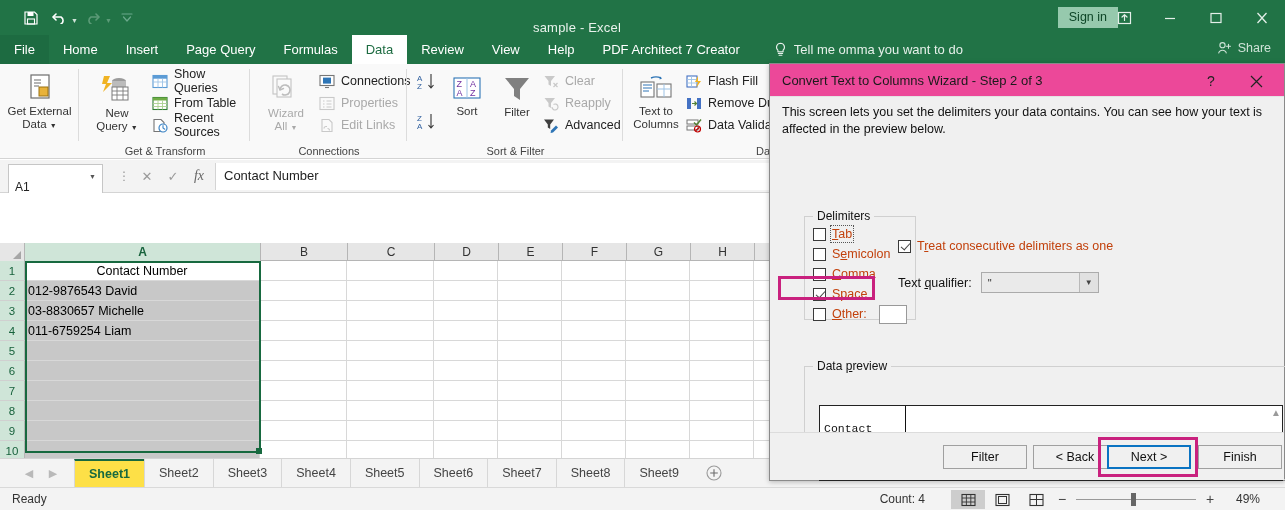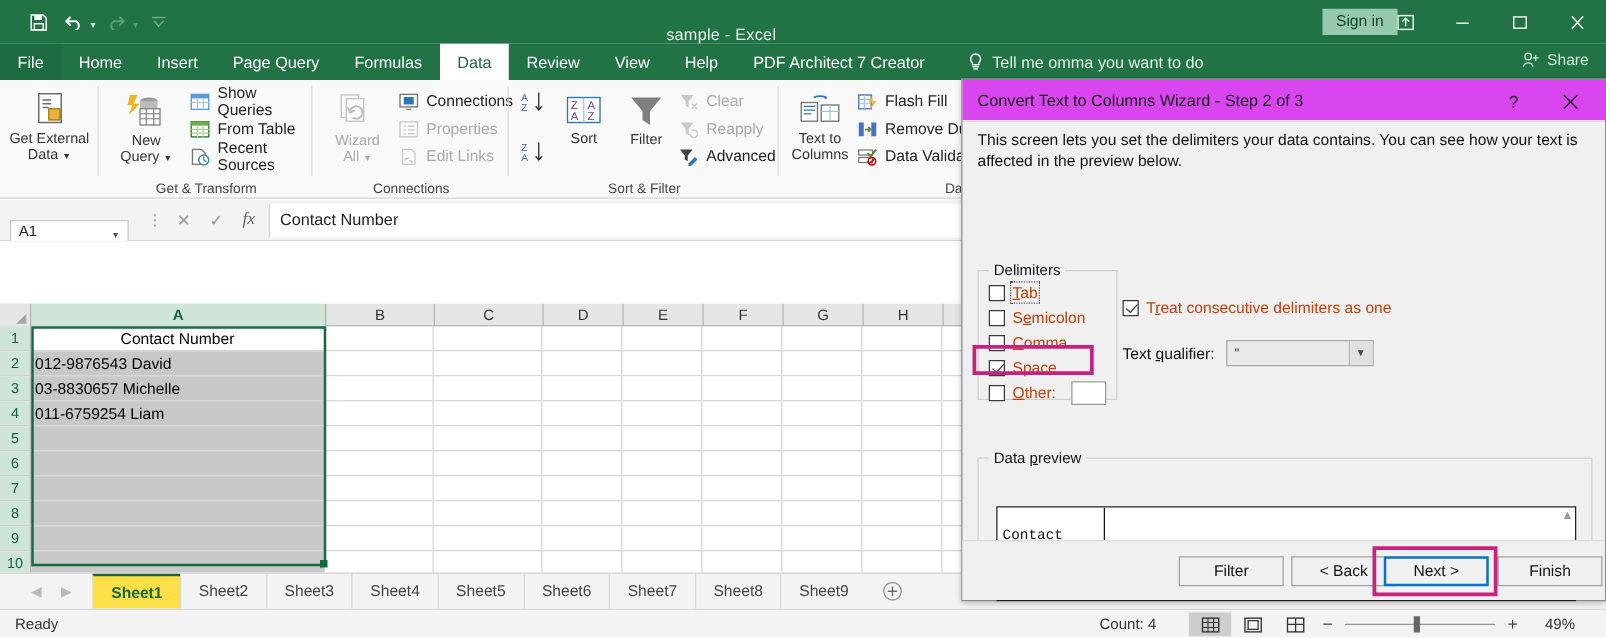--- a/index.html
+++ b/index.html
@@ -60,22 +60,22 @@
   .bigbtn { display:flex; flex-direction:column; align-items:center; justify-content:flex-start;
     width:100%; padding-top:6px; cursor:pointer; }
   .bigbtn .lbl { font-size:11.5px; color:#333; text-align:center; line-height:13px; margin-top:3px; }
   .smallitem { display:flex; align-items:center; gap:6px; height:22px; font-size:12.5px; color:#222; cursor:pointer; }
   .smallitem.disabled { color:#a9a9a9; cursor:default; }
   .ico { display:inline-flex; align-items:center; justify-content:center; flex:none; }
 
   
   .fbar { position:absolute; left:0; top:160px; width:1285px; height:33px; background:#f3f3f3;
           border-bottom:1px solid #d4d4d4; }
-  .namebox { position:absolute; left:8px; top:16px; width:95px; height:18px; background:#fff;
-             border:1px solid #c6c6c6; font-size:12px; color:#222; padding:1px 6px; }
+  .namebox { position:absolute; left:8px; top:4px; width:95px; height:18px; background:#fff;
+             border:1px solid #c6c6c6; font-size:12px; color:#222; padding:15px 6px; }
   .namebox .nbcaret { position:absolute; right:6px; top:8px; font-size:7px; color:#555; }
   .fsep { position:absolute; left:118px; top:9px; font-size:12px; color:#999; }
   .fbtns { position:absolute; left:134px; top:5px; display:flex; gap:0; }
   .fbtn { width:26px; height:22px; display:flex; align-items:center; justify-content:center;
           font-size:13px; color:#9a9a9a; cursor:pointer; }
   .fbtn.fx { font-style:italic; color:#666; font-family:"Liberation Serif", serif; font-size:14px; }
   .finput { position:absolute; left:215px; top:3px; right:0; height:27px; background:#fff;
             border-left:1px solid #d4d4d4; font-size:13px; color:#222; padding:5px 8px; }
 
   
@@ -134,29 +134,29 @@
   .zpct { font-size:12px; color:#333; width:36px; text-align:right; }
 
   
   .vscroll { position:absolute; right:0; top:193px; width:15px; height:265px; background:#f0f0f0;
              border-left:1px solid #dcdcdc; }
   .vscroll .thumb { position:absolute; left:2px; top:2px; width:11px; height:65px; background:#c3c3c3; cursor:pointer; }
 
   
   .dialog { position:absolute; left:769px; top:63px; width:516px; height:418px;
             background:#f0f0f0; border:1px solid #8a8a8a; box-shadow:0 1px 5px rgba(0,0,0,.25); }
-  .dlg-title { height:33px; background:#d946ef; position:relative; border-bottom:1px solid #e3e3e3; }
+  .dlg-title { height:33px; background:#ec4899; position:relative; border-bottom:1px solid #e3e3e3; }
   .dlg-title .t { position:absolute; left:12px; top:9px; font-size:13px; color:#1a1a1a; }
   .dlg-help { position:absolute; right:58px; top:6px; width:30px; height:22px; display:flex;
               align-items:center; justify-content:center; font-size:14px; color:#222; cursor:pointer; }
   .dlg-close { position:absolute; right:10px; top:6px; width:36px; height:22px; display:flex;
                align-items:center; justify-content:center; cursor:pointer; }
   .dlg-desc { position:absolute; left:12px; top:40px; width:492px; font-size:12.5px; color:#111; line-height:17px; }
 
-  .gbox { position:absolute; border:1px solid #d0d0d0; }
+  .gbox { position:absolute; border:1px solid #d0d0d0;margin-left:22px; }
   .gbox > .legend { position:absolute; left:8px; top:-8px; background:#f0f0f0; padding:0 4px;
                     font-size:12px; color:#111; }
   .delims { left:12px; top:152px; width:112px; height:104px; }
   .cbrow { display:flex; align-items:center; gap:6px; height:20px; font-size:12.5px; color:#c2410c; cursor:pointer; }
   .cbx { width:13px; height:13px; border:1px solid #3a3a3a; background:#fff; position:relative; flex:none; }
   .cbx.checked:after { content:''; position:absolute; left:3.5px; top:.5px; width:4px; height:8px;
     border:solid #444; border-width:0 1.6px 1.6px 0; transform:rotate(42deg); }
   .dotted { outline:1px dotted #555; outline-offset:1px; }
   .hl-space { position:absolute; left:8px; top:212px; width:97px; height:24px;
               border:3px solid #c9217e; pointer-events:none; }

